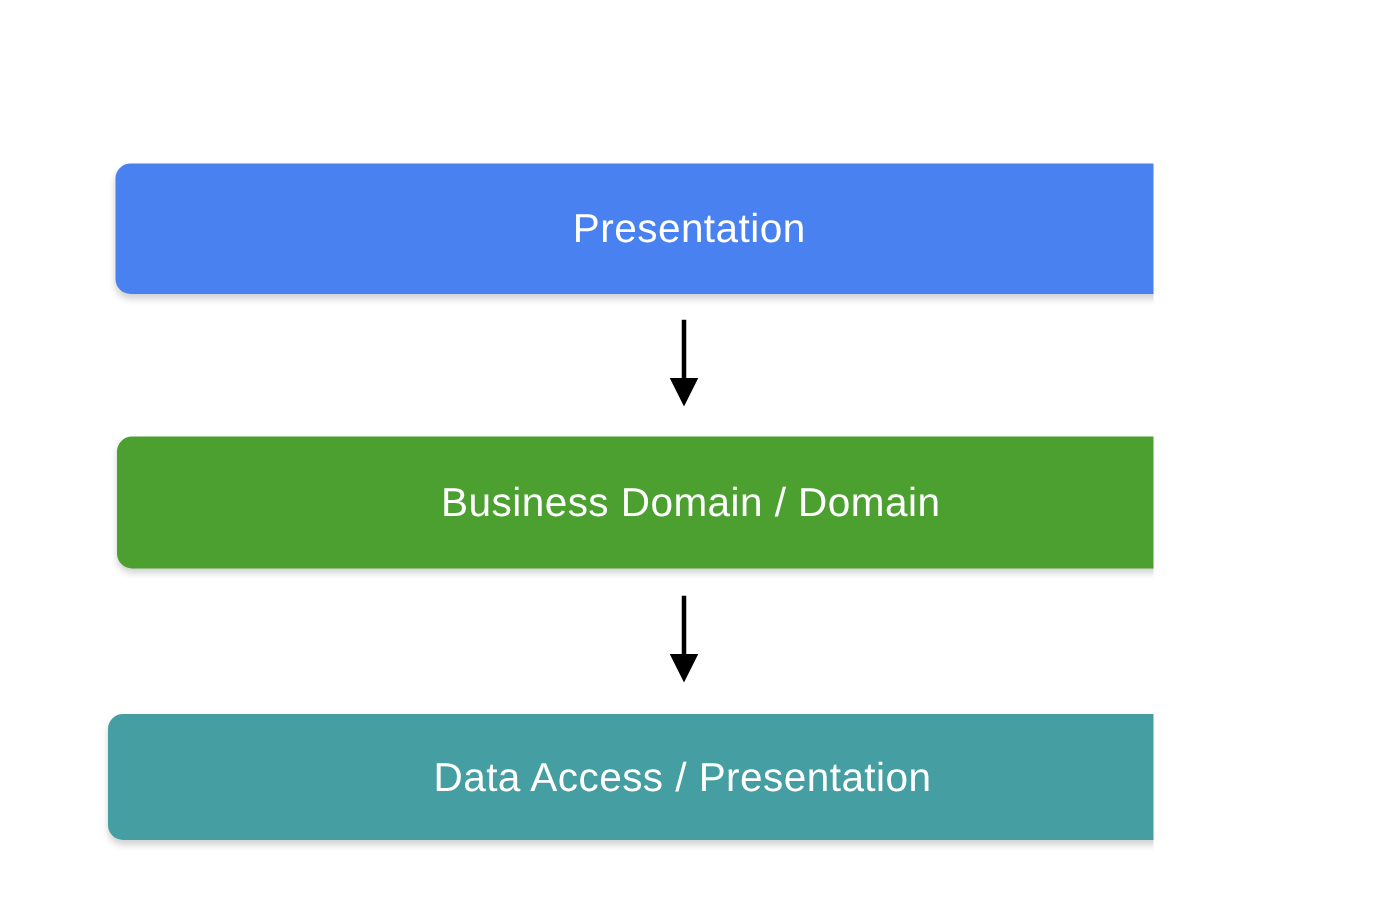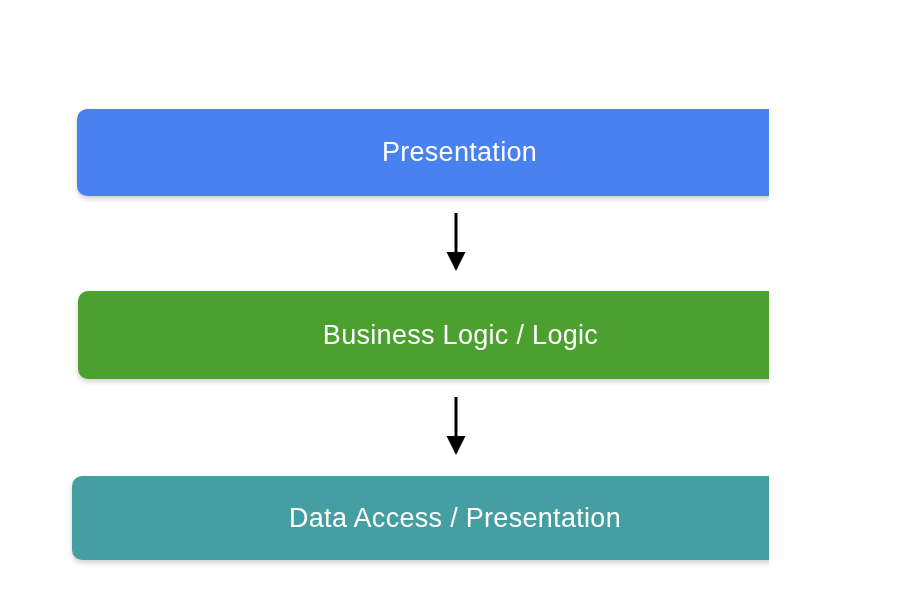--- a/index.html
+++ b/index.html
@@ -49,21 +49,21 @@
   <div class="layer-box box-presentation" style="background: rgb(74, 129, 241);">
     <span class="layer-label">Presentation</span>
   </div>
 
   <svg class="flow-arrow arrow-1" viewBox="0 0 26 58" aria-hidden="true">
     <line x1="13" y1="0" x2="13" y2="42" stroke="#000000" stroke-width="3"></line>
     <polygon points="3.5,39 22.5,39 13,58" fill="#000000"></polygon>
   </svg>
 
   <div class="layer-box box-business" style="background: rgb(75, 160, 48);">
-    <span class="layer-label">Business Logic / Logic</span>
+    <span class="layer-label">Business Domain / Domain</span>
   </div>
 
   <svg class="flow-arrow arrow-2" viewBox="0 0 26 58" aria-hidden="true">
     <line x1="13" y1="0" x2="13" y2="42" stroke="#000000" stroke-width="3"></line>
     <polygon points="3.5,39 22.5,39 13,58" fill="#000000"></polygon>
   </svg>
 
   <div class="layer-box box-data" style="background: rgb(69, 158, 161);">
     <span class="layer-label">Data Access / Presentation</span>
   </div>

